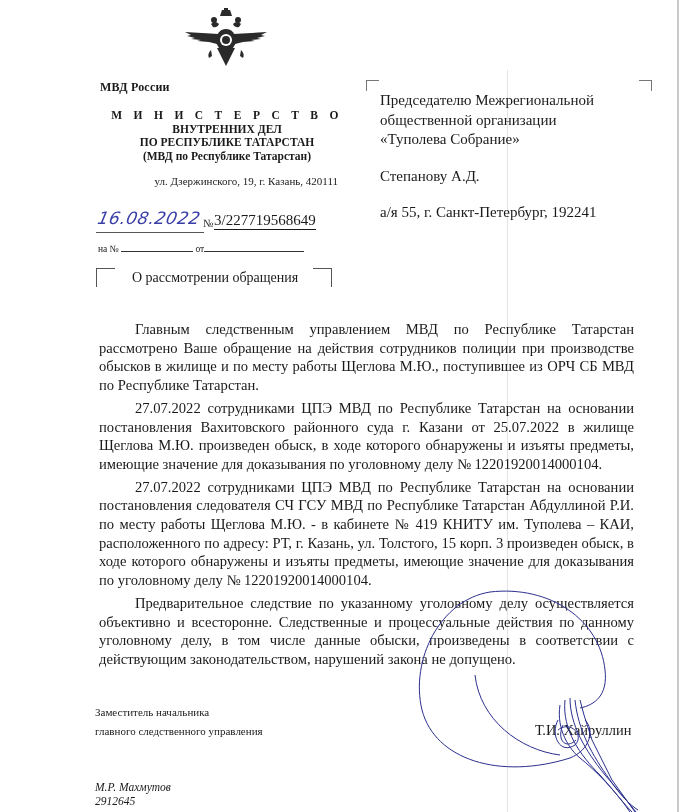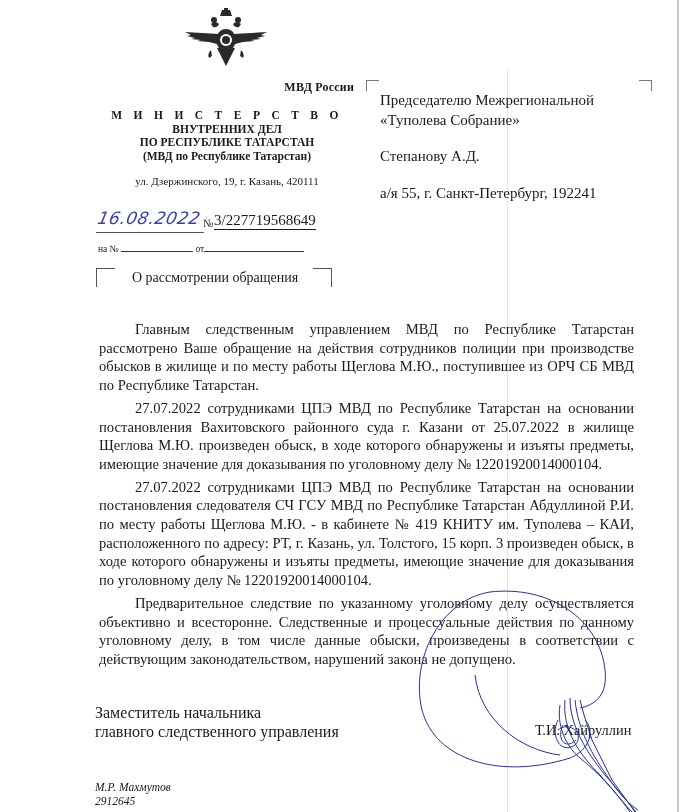--- a/index.html
+++ b/index.html
@@ -15,30 +15,30 @@
   }
   .fold-line {
     position: absolute; left: 507px; top: 70px; width: 1px; height: 742px;
     background: #e4e4e4;
   }
   
   .emblem {
     position: absolute; left: 183px; top: 8px; width: 86px; height: 62px;
   }
   .org-short {
-    position: absolute; left: 100px; top: 80px; width: 254px; text-align: right;
+    position: absolute; left: 100px; top: 80px; width: 254px; text-align: left;
     font-weight: bold; font-size: 12px; letter-spacing: 0.2px;
   }
   .ministry {
     position: absolute; left: 100px; top: 109px; width: 254px; text-align: center;
     font-weight: bold; font-size: 11.5px; line-height: 13.5px;
   }
   .ministry .spaced { letter-spacing: 4.3px; }
   .address {
-    position: absolute; left: 100px; top: 175px; width: 254px; text-align: center;
+    position: absolute; left: 84px; top: 175px; width: 254px; text-align: right;
     font-size: 11px;
   }
   .outgoing {
     position: absolute; left: 96px; top: 208px; height: 24px; width: 240px;
     white-space: nowrap;
   }
   .hand-date {
     position: absolute; left: 0; top: 0; width: 108px; height: 24px;
     border-bottom: 1px solid #555;
   }
@@ -83,21 +83,21 @@
   }
   .recipient .gap { height: 17px; }
   
   .body-text {
     position: absolute; left: 95px; top: 316px; width: 543px;
     font-size: 14.6px; line-height: 18.7px; text-align: justify;
   }
   .body-text p { margin: 4px; text-indent: 36px; }
   
   .sig-title {
-    position: absolute; left: 95px; top: 703px; font-size: 16px; line-height: 19px;
+    position: absolute; left: 95px; top: 703px; font-size: 11px; line-height: 19px;
   }
   .sig-name {
     position: absolute; left: 535px; top: 722px; font-size: 14.4px;
   }
   .signature {
     position: absolute; left: 380px; top: 580px; width: 300px; height: 232px;
     pointer-events: none;
   }
   .executor {
     position: absolute; left: 95px; top: 780px; font-size: 11.5px; line-height: 14px; font-style: italic;
@@ -162,20 +162,21 @@
 </div>
 
 <div class="subject-bracket-l"></div>
 <div class="subject-bracket-r"></div>
 <div class="subject">О рассмотрении обращения</div>
 
 <div class="rcp-bracket-l"></div>
 <div class="rcp-bracket-r"></div>
 <div class="recipient">
   <div>Председателю Межрегиональной</div>
+  <div>общественной организации</div>
   <div>«Туполева Собрание»</div>
   <div class="gap"></div>
   <div>Степанову А.Д.</div>
   <div class="gap"></div>
   <div>а/я 55, г. Санкт-Петербург, 192241</div>
 </div>
 
 <div class="body-text">
   <p>Главным следственным управлением МВД по Республике Татарстан рассмотрено Ваше обращение на действия сотрудников полиции при производстве обысков в жилище и по месту работы Щеглова М.Ю., поступившее из ОРЧ СБ МВД по Республике Татарстан.</p>
   <p>27.07.2022 сотрудниками ЦПЭ МВД по Республике Татарстан на основании постановления Вахитовского районного суда г. Казани от 25.07.2022 в жилище Щеглова М.Ю. произведен обыск, в ходе которого обнаружены и изъяты предметы, имеющие значение для доказывания по уголовному делу № 12201920014000104.</p>

